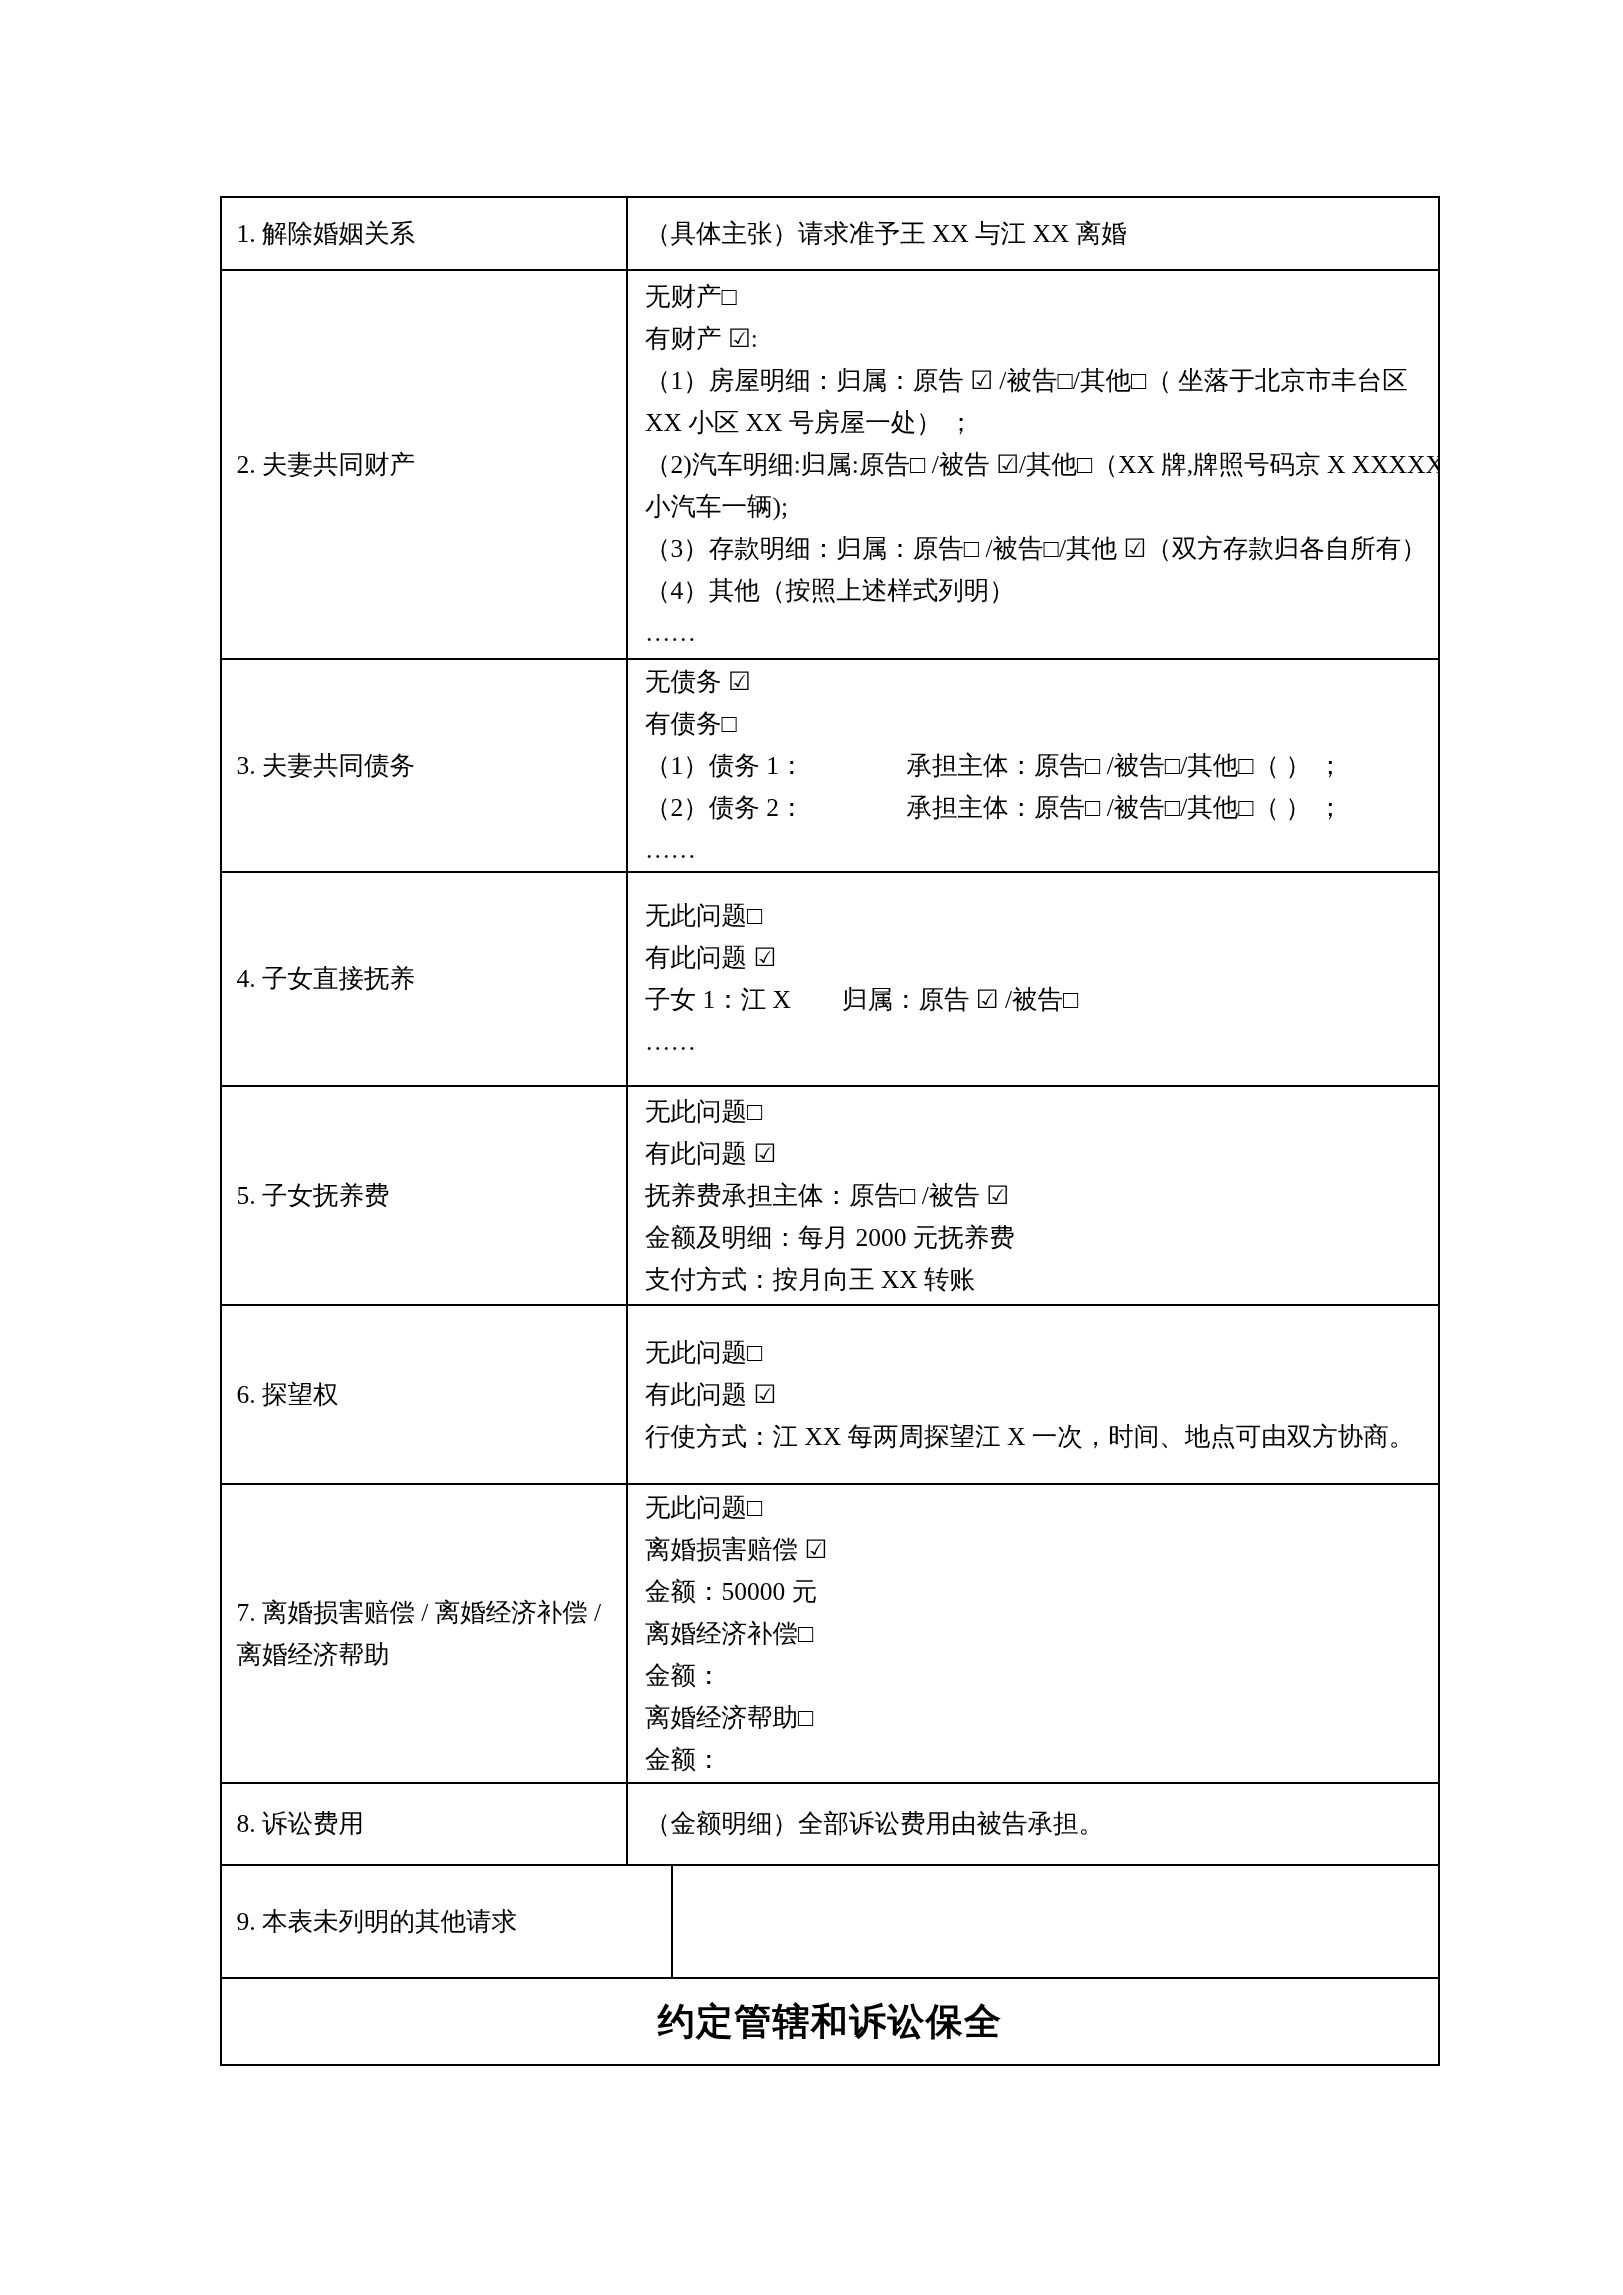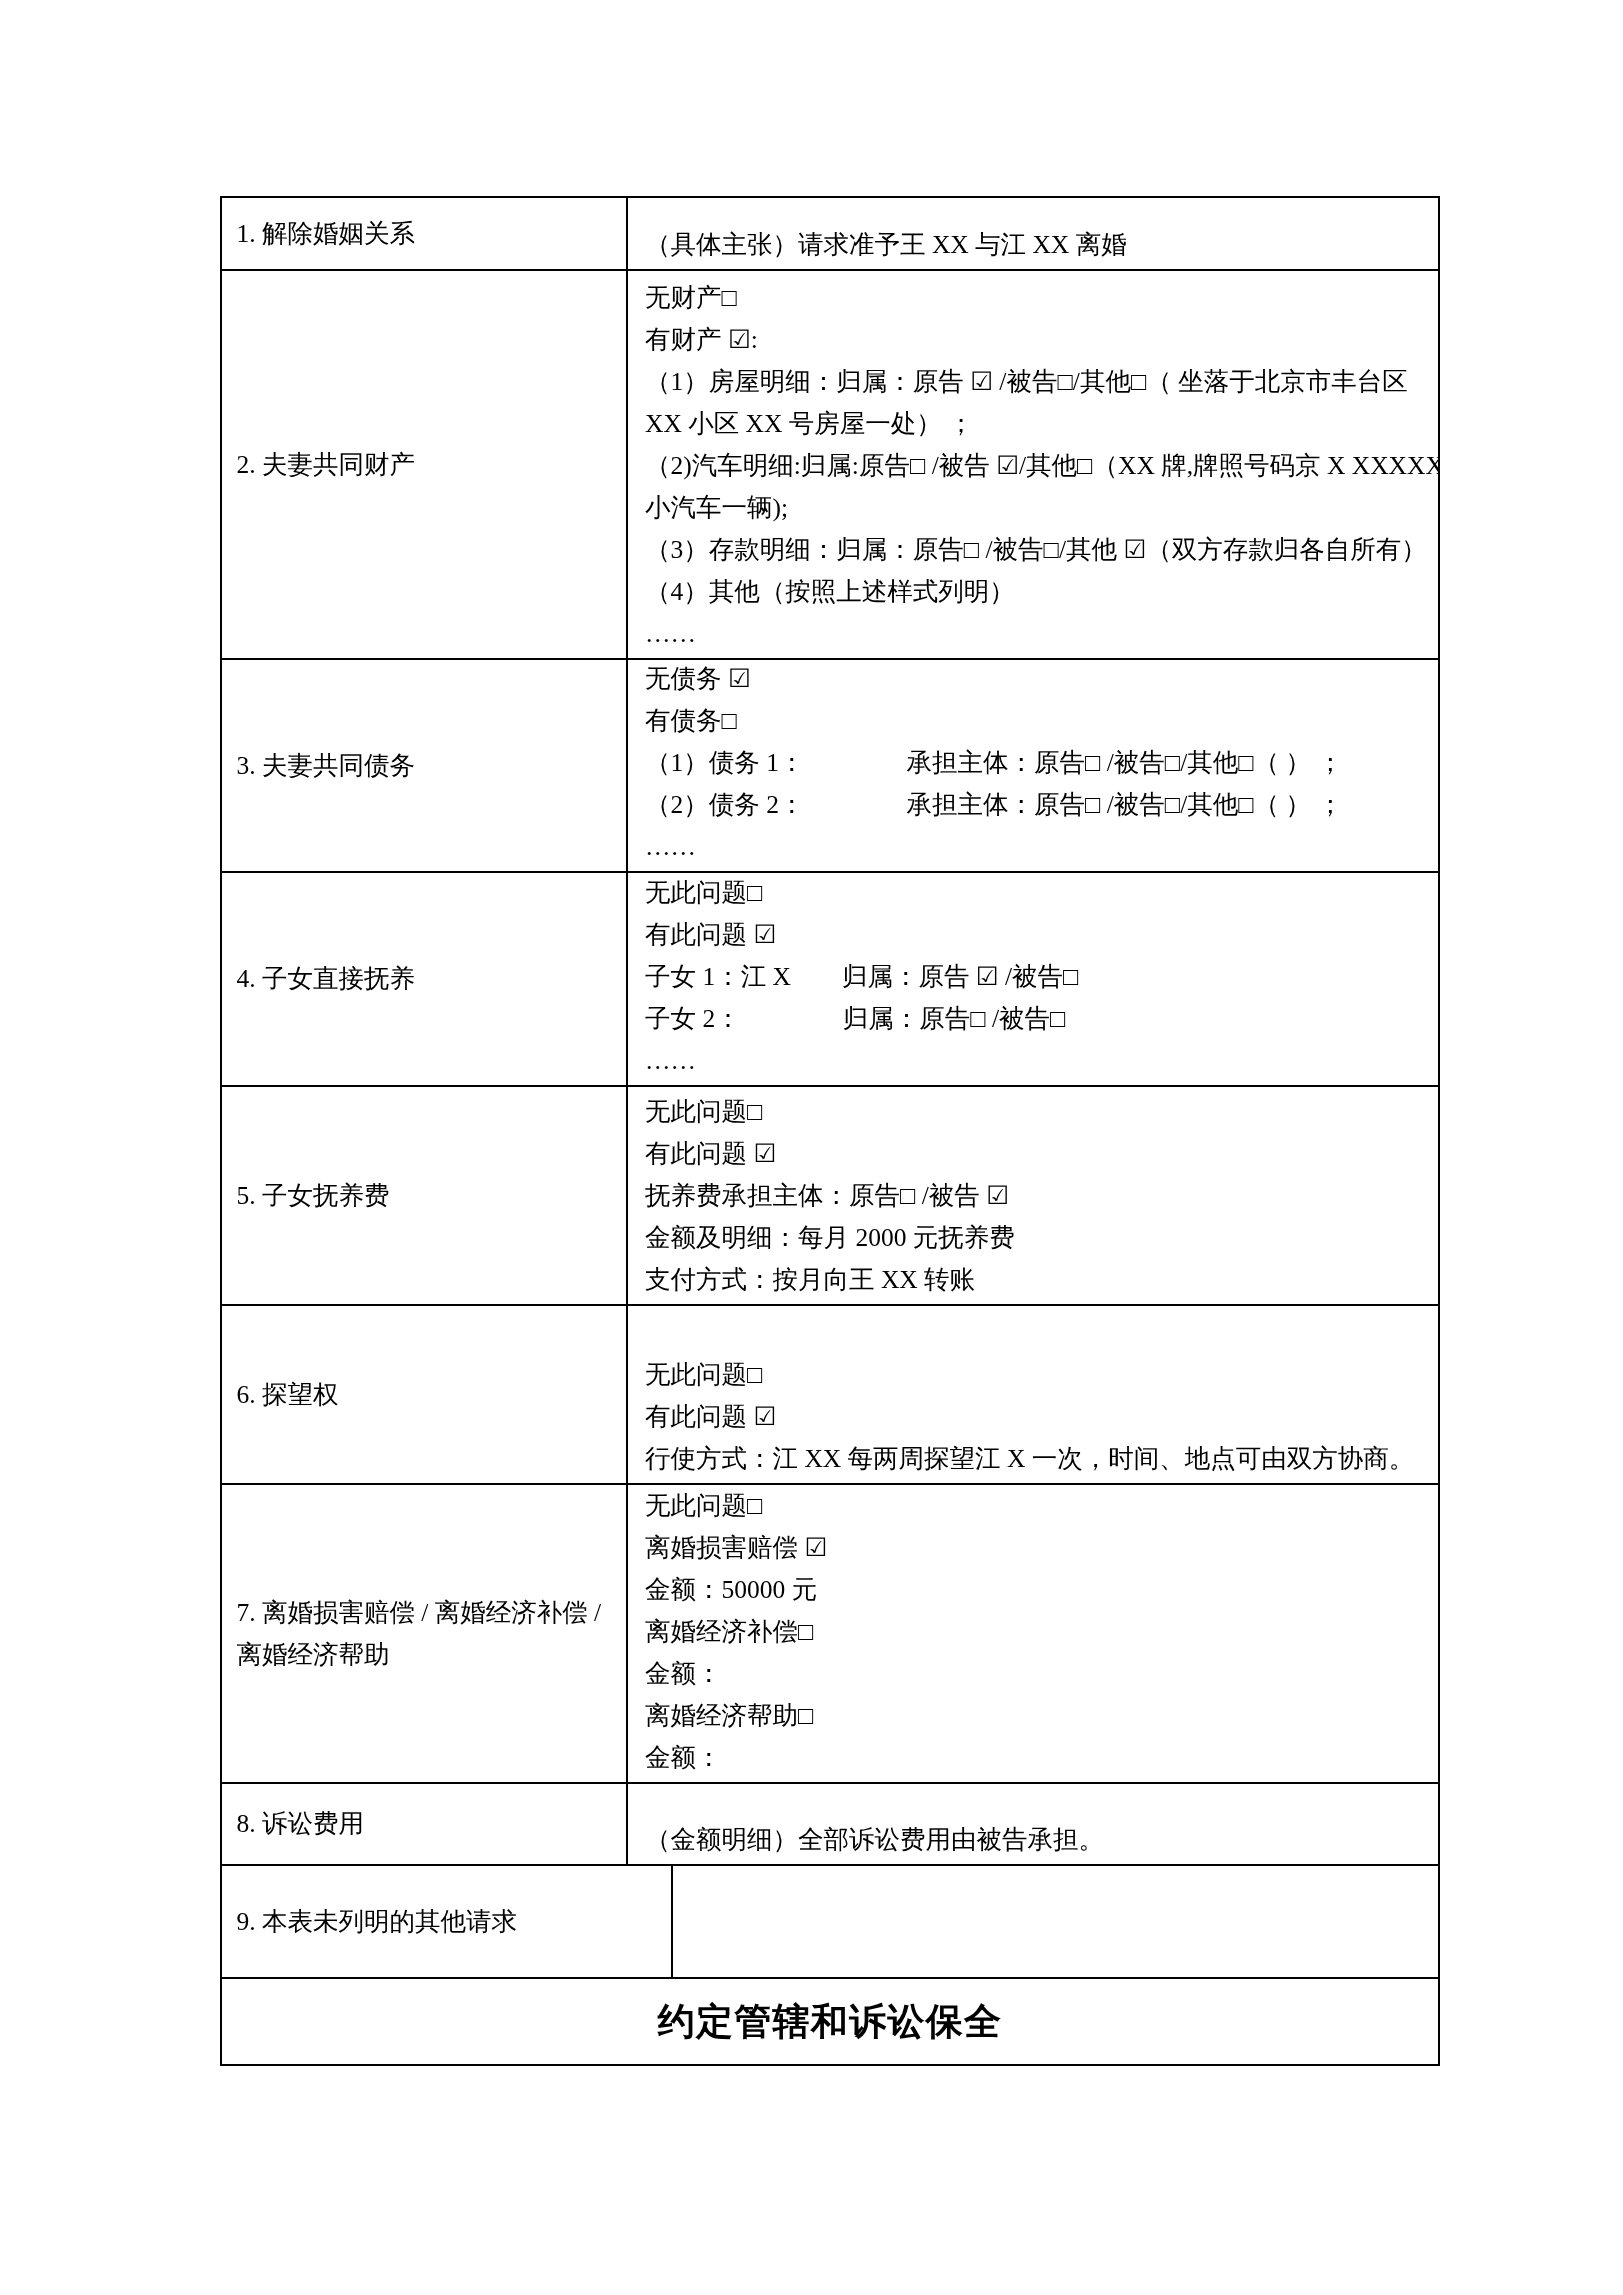--- a/index.html
+++ b/index.html
@@ -35,21 +35,21 @@
     display:flex;
     flex-direction:column;
     justify-content:center;
     padding:2.6px 7.9px 2.6px 14.4px;
   }
   .cell-content{
     flex:1 1 auto;
     border-left:2px solid #000;
     display:flex;
     flex-direction:column;
-    justify-content:flex-end;
+    justify-content:center;
     padding:2.6px 6.5px 2.6px 17px;
     min-width:0;
   }
   .line{
     white-space:pre;
     font-size:25.5px;
     line-height:42px;
   }
   
   .r1{height:71px;}
@@ -119,21 +119,20 @@
     </div>
 
     <div class="trow r4">
       <div class="cell cell-label">
           <div class="line">4. 子女直接抚养</div>
         </div>
       <div class="cell cell-content">
           <div class="line">无此问题□</div>
           <div class="line">有此问题 ☑</div>
           <div class="line">子女 1：江 X　　归属：原告 ☑ /被告□</div>
-          <div class="line">子女 2：　　　　归属：原告□ /被告□</div>
           <div class="line">……</div>
         </div>
     </div>
 
     <div class="trow r5">
       <div class="cell cell-label">
           <div class="line">5. 子女抚养费</div>
         </div>
       <div class="cell cell-content">
           <div class="line">无此问题□</div>

